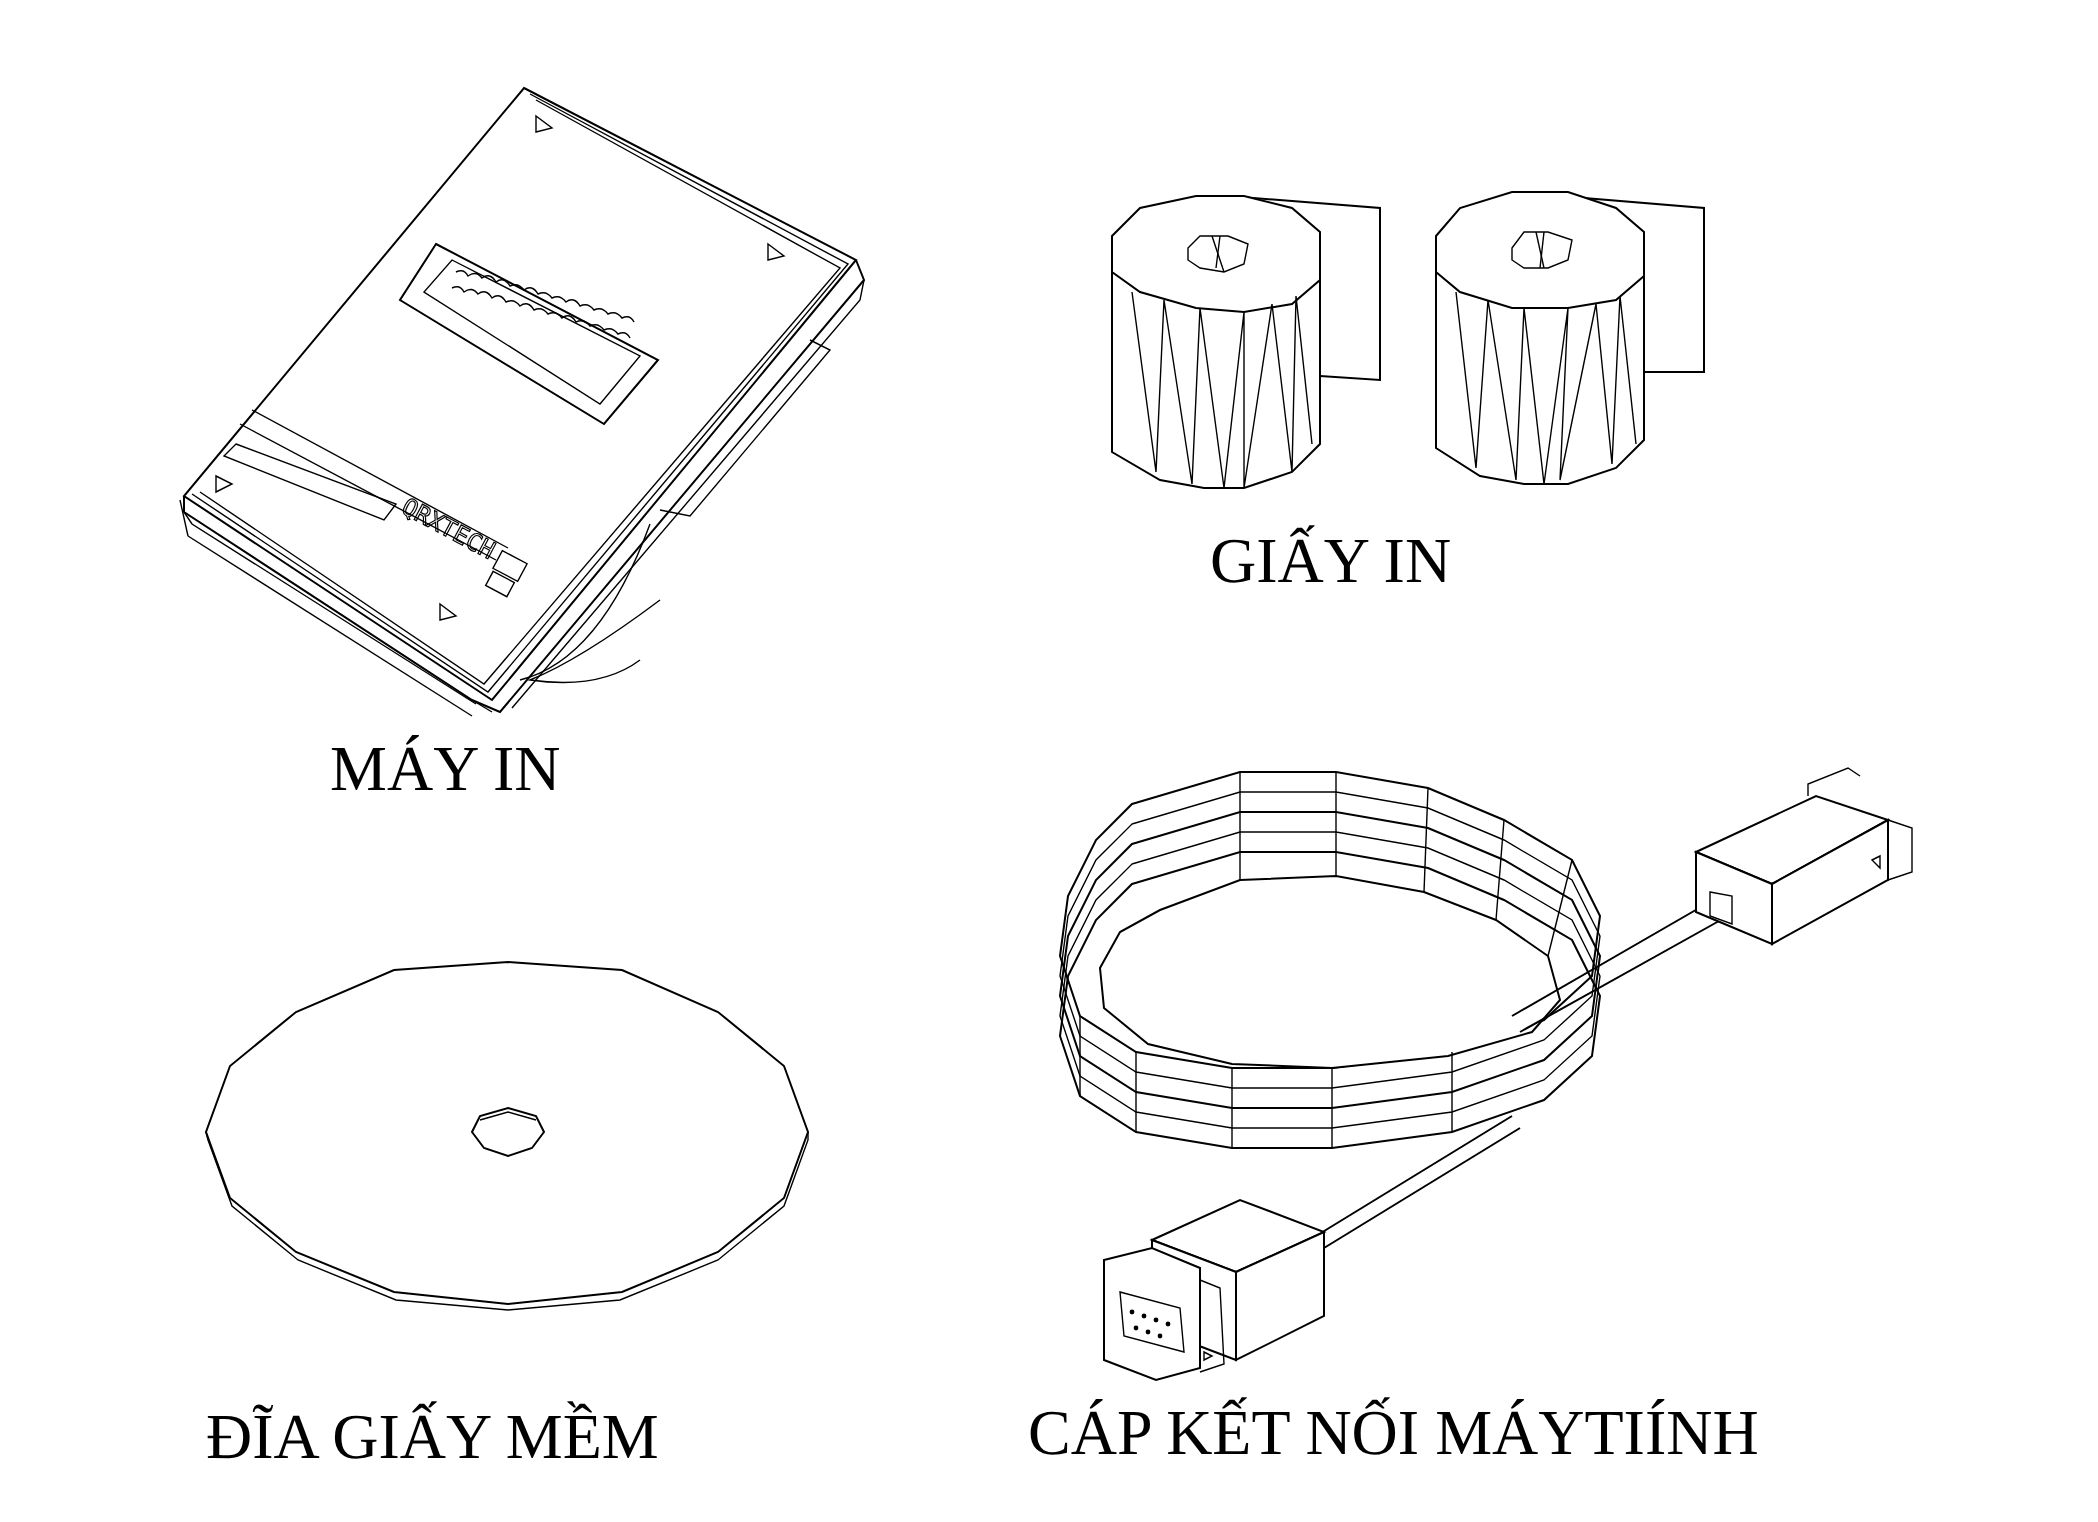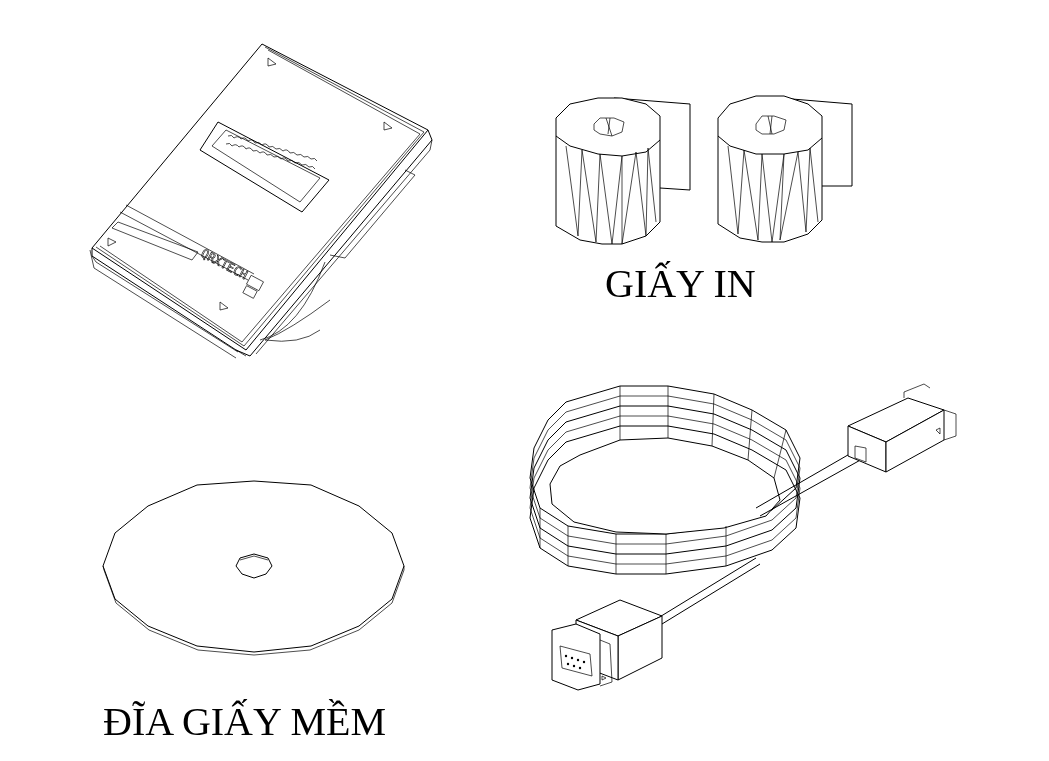--- a/index.html
+++ b/index.html
@@ -2,21 +2,21 @@
 <html><head>
 <meta charset="utf-8">
 <style>
   html, body { margin: 0; padding: 0; background: #ffffff; }
   body { width: 1049px; height: 761px; position: relative; overflow: hidden; }
   .stage { position: absolute; left: 0; top: 0; width: 1049px; height: 761px; }
   .stage svg { position: absolute; left: 0; top: 0; }
   .label {
     position: absolute;
     font-family: "Liberation Serif", "DejaVu Serif", serif;
-    font-size: 40px;
+    font-size: 32px;
     color: #000000;
     white-space: nowrap;
     line-height: 1;
     letter-spacing: 0px;
   }
   .lbl-printer { left: 165px; top: 368px; }
   .lbl-paper   { left: 605px; top: 264px; }
   .lbl-disc    { left: 103px; top: 702px; }
   .lbl-cable   { left: 514px; top: 700px; }
   svg line, svg polyline, svg polygon, svg path, svg ellipse, svg rect {
@@ -140,15 +140,17 @@
       <circle cx="578" cy="660" r="1.2" fill="#000"></circle>
       <circle cx="584" cy="662" r="1.2" fill="#000"></circle>
       <circle cx="568" cy="664" r="1.2" fill="#000"></circle>
       <circle cx="574" cy="666" r="1.2" fill="#000"></circle>
       <circle cx="580" cy="668" r="1.2" fill="#000"></circle>
     </g>
     <polyline points="600,640 610,644 612,682 600,686" class="thin"></polyline>
     <polygon points="602,676 606,678 602,680" class="thin"></polygon>
   </svg>
 
+  <div class="label lbl-printer">MÁY IN</div>
   <div class="label lbl-paper">GIẤY IN</div>
   <div class="label lbl-disc">ĐĨA GIẤY MỀM</div>
+  <div class="label lbl-cable">CÁP KẾT NỐI MÁYTIÍNH</div>
 </div>
 
 </body></html>

